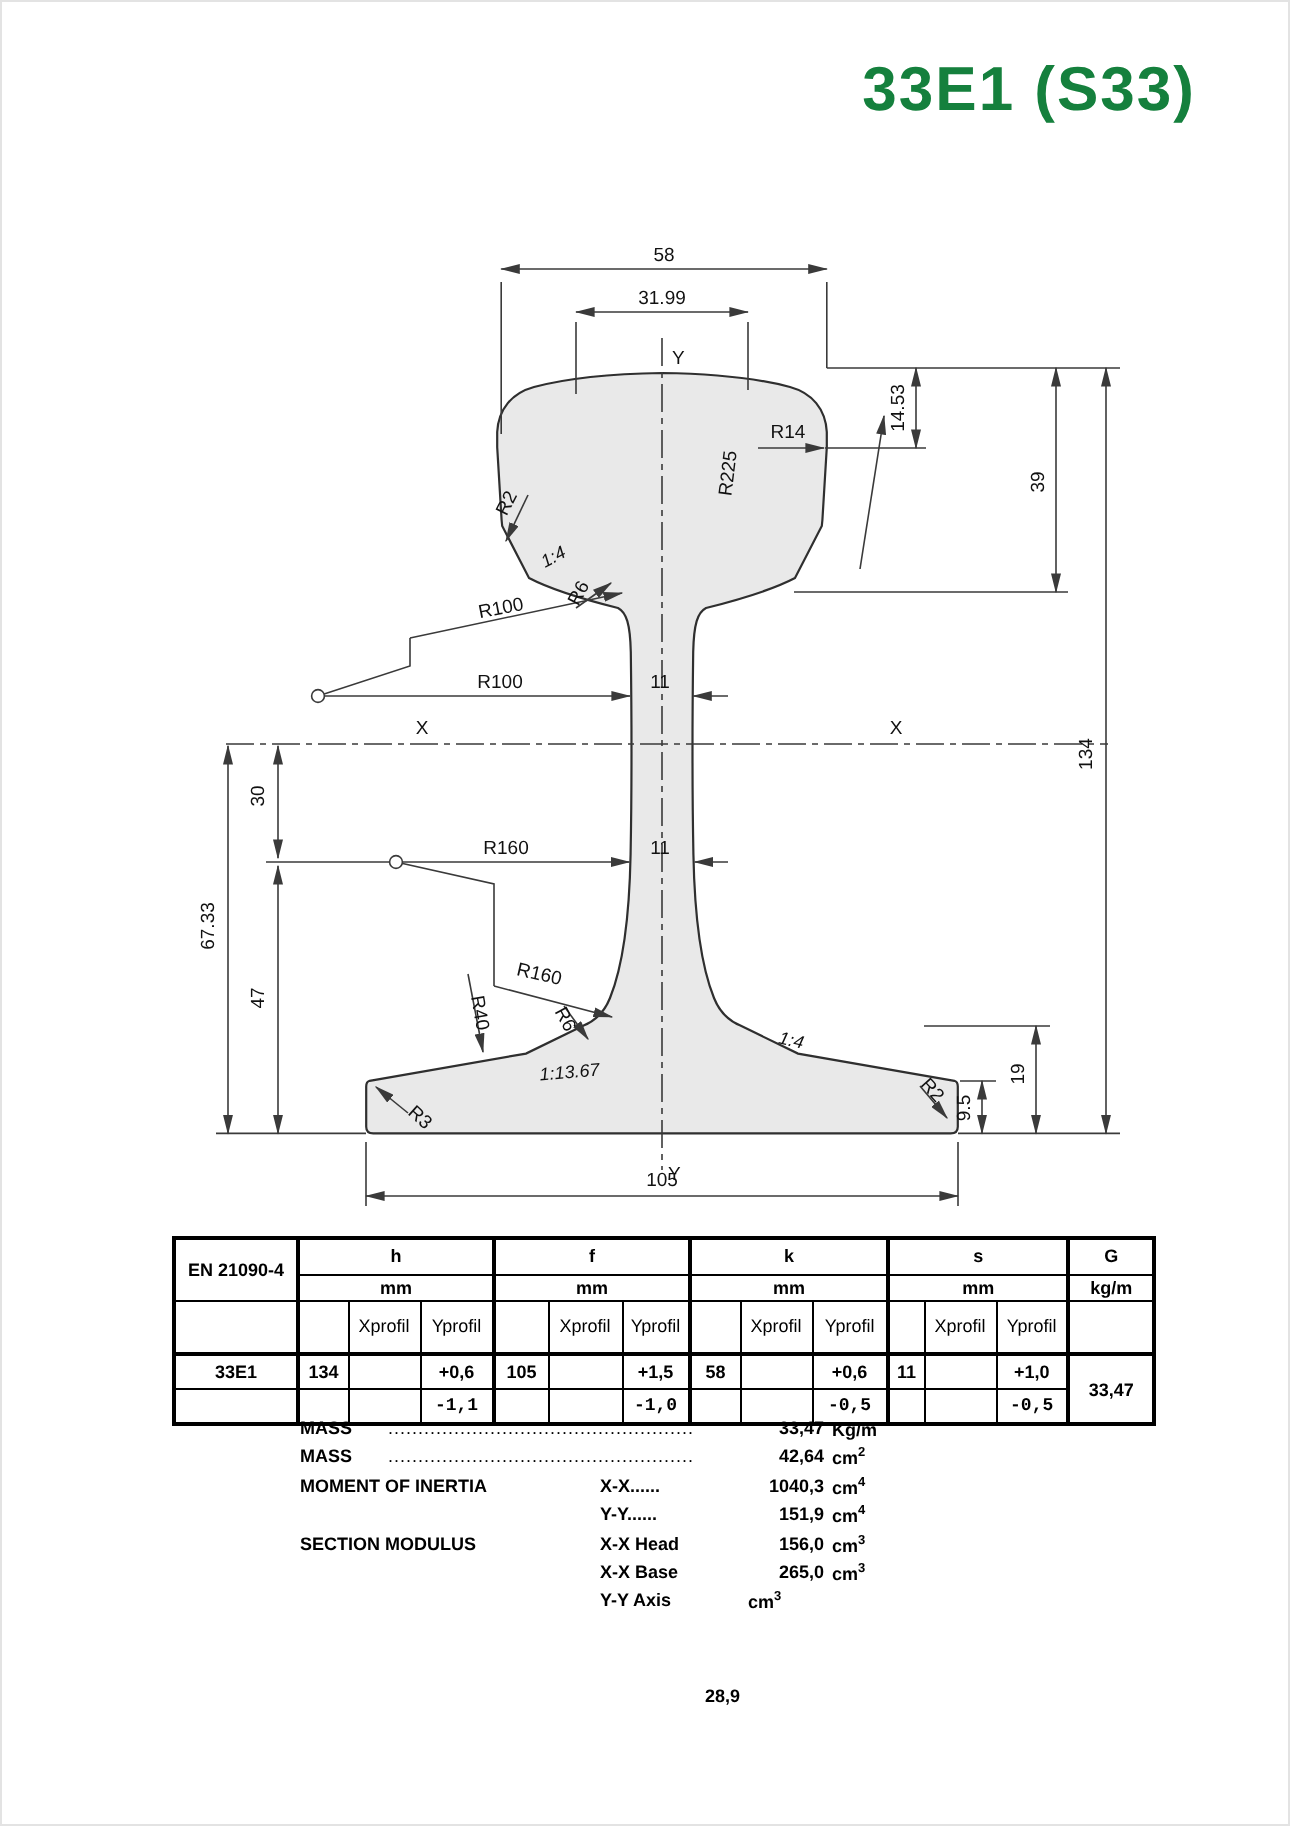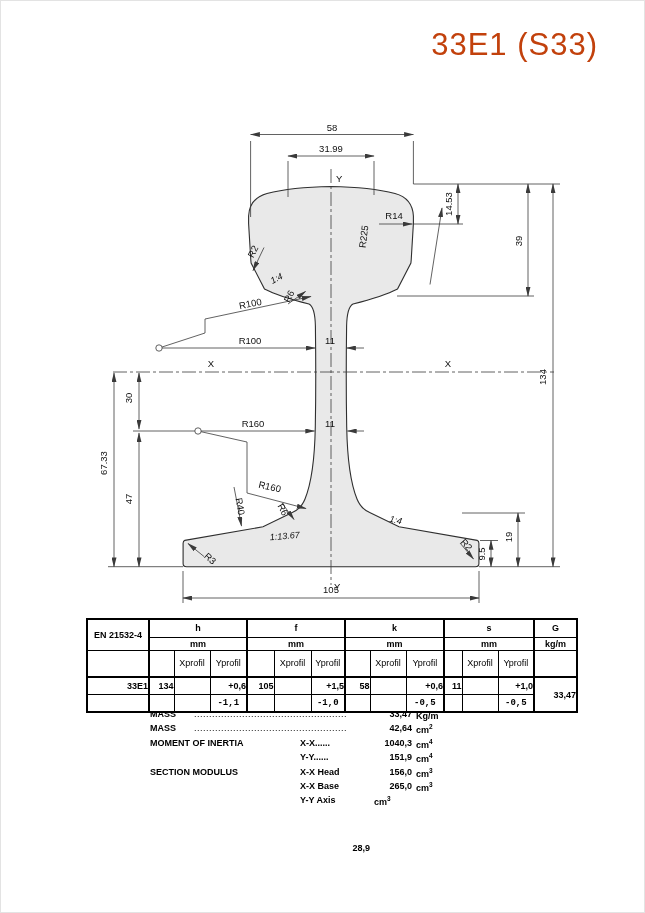--- a/index.html
+++ b/index.html
@@ -1,30 +1,30 @@
 <!DOCTYPE html>
 <html><head>
 <meta charset="utf-8">
 <style>
   html,body{margin:0;padding:0;background:#fff;}
   .page{position:relative;width:645px;height:913px;background:#ffffff;
         font-family:"Liberation Sans",sans-serif;overflow:hidden;box-sizing:border-box;
         border:1px solid #e3e3e3;}
-  .title{position:absolute;top:26px;right:46px;font-size:31px;color:#c2410c;
-         letter-spacing:1px;font-weight:400;margin-left:28px;}
+  .title{position:absolute;top:26px;right:46px;font-size:31px;color:#15803d;
+         letter-spacing:1px;font-weight:700;margin-left:28px;}
   svg.draw{position:absolute;left:0;top:0;}
   svg.draw text{font-family:"Liberation Sans",sans-serif;font-size:9.5px;fill:#111;}
   svg.draw text.it{font-style:italic;font-size:9px;}
   
   table.tol{position:absolute;left:85px;top:617px;width:490px;border-collapse:collapse;
             table-layout:fixed;font-size:9px;font-weight:bold;color:#000;text-align:center;
             border:2px solid #000;}
   table.tol td{border:1px solid #000;padding:0;overflow:hidden;white-space:nowrap;vertical-align:middle;}
   table.tol td.gb{border-left-width:2px;}
-  table.tol tr.r4 td{border-top-width:2px;text-align:right;}
+  table.tol tr.r4 td{border-top-width:2px;}
   tr.r1{height:18px;} tr.r2{height:13px;padding-left:48px;} tr.r3{height:27px;font-weight:normal;}
   tr.r4{height:17px;} tr.r5{height:18px;font-family:Liberation Mono, monospace;}
   
   .specs{position:absolute;left:149px;top:708px;width:310px;font-size:9px;font-weight:bold;color:#000;}
   .spec-row{position:relative;height:14.4px;}
   .s-label{position:absolute;left:0;}
   .s-dots{position:absolute;left:44px;width:152px;overflow:hidden;white-space:nowrap;
           font-weight:normal;letter-spacing:.5px;}
   .s-mid{position:absolute;left:150px;}
   .s-val{position:absolute;left:198px;width:64px;text-align:right;}
@@ -166,21 +166,21 @@
       <col style="width:25px">
         <col style="width:36px">
         <col style="width:38px">
       <col style="width:18px">
         <col style="width:36px">
         <col style="width:36px">
       <col style="width:43px">
     </colgroup>
     <tbody>
         <tr class="r1">
-      <td rowspan="2" class="gb">EN 21532-4</td>
+      <td rowspan="2" class="gb">EN 21090-4</td>
       <td colspan="3" class="gb">h</td>
       <td colspan="3" class="gb">f</td>
       <td colspan="3" class="gb">k</td>
       <td colspan="3" class="gb">s</td>
       <td class="gb">G</td>
     </tr>
     <tr class="r2">
       <td colspan="3" class="gb">mm</td>
       <td colspan="3" class="gb">mm</td>
       <td colspan="3" class="gb">mm</td>

